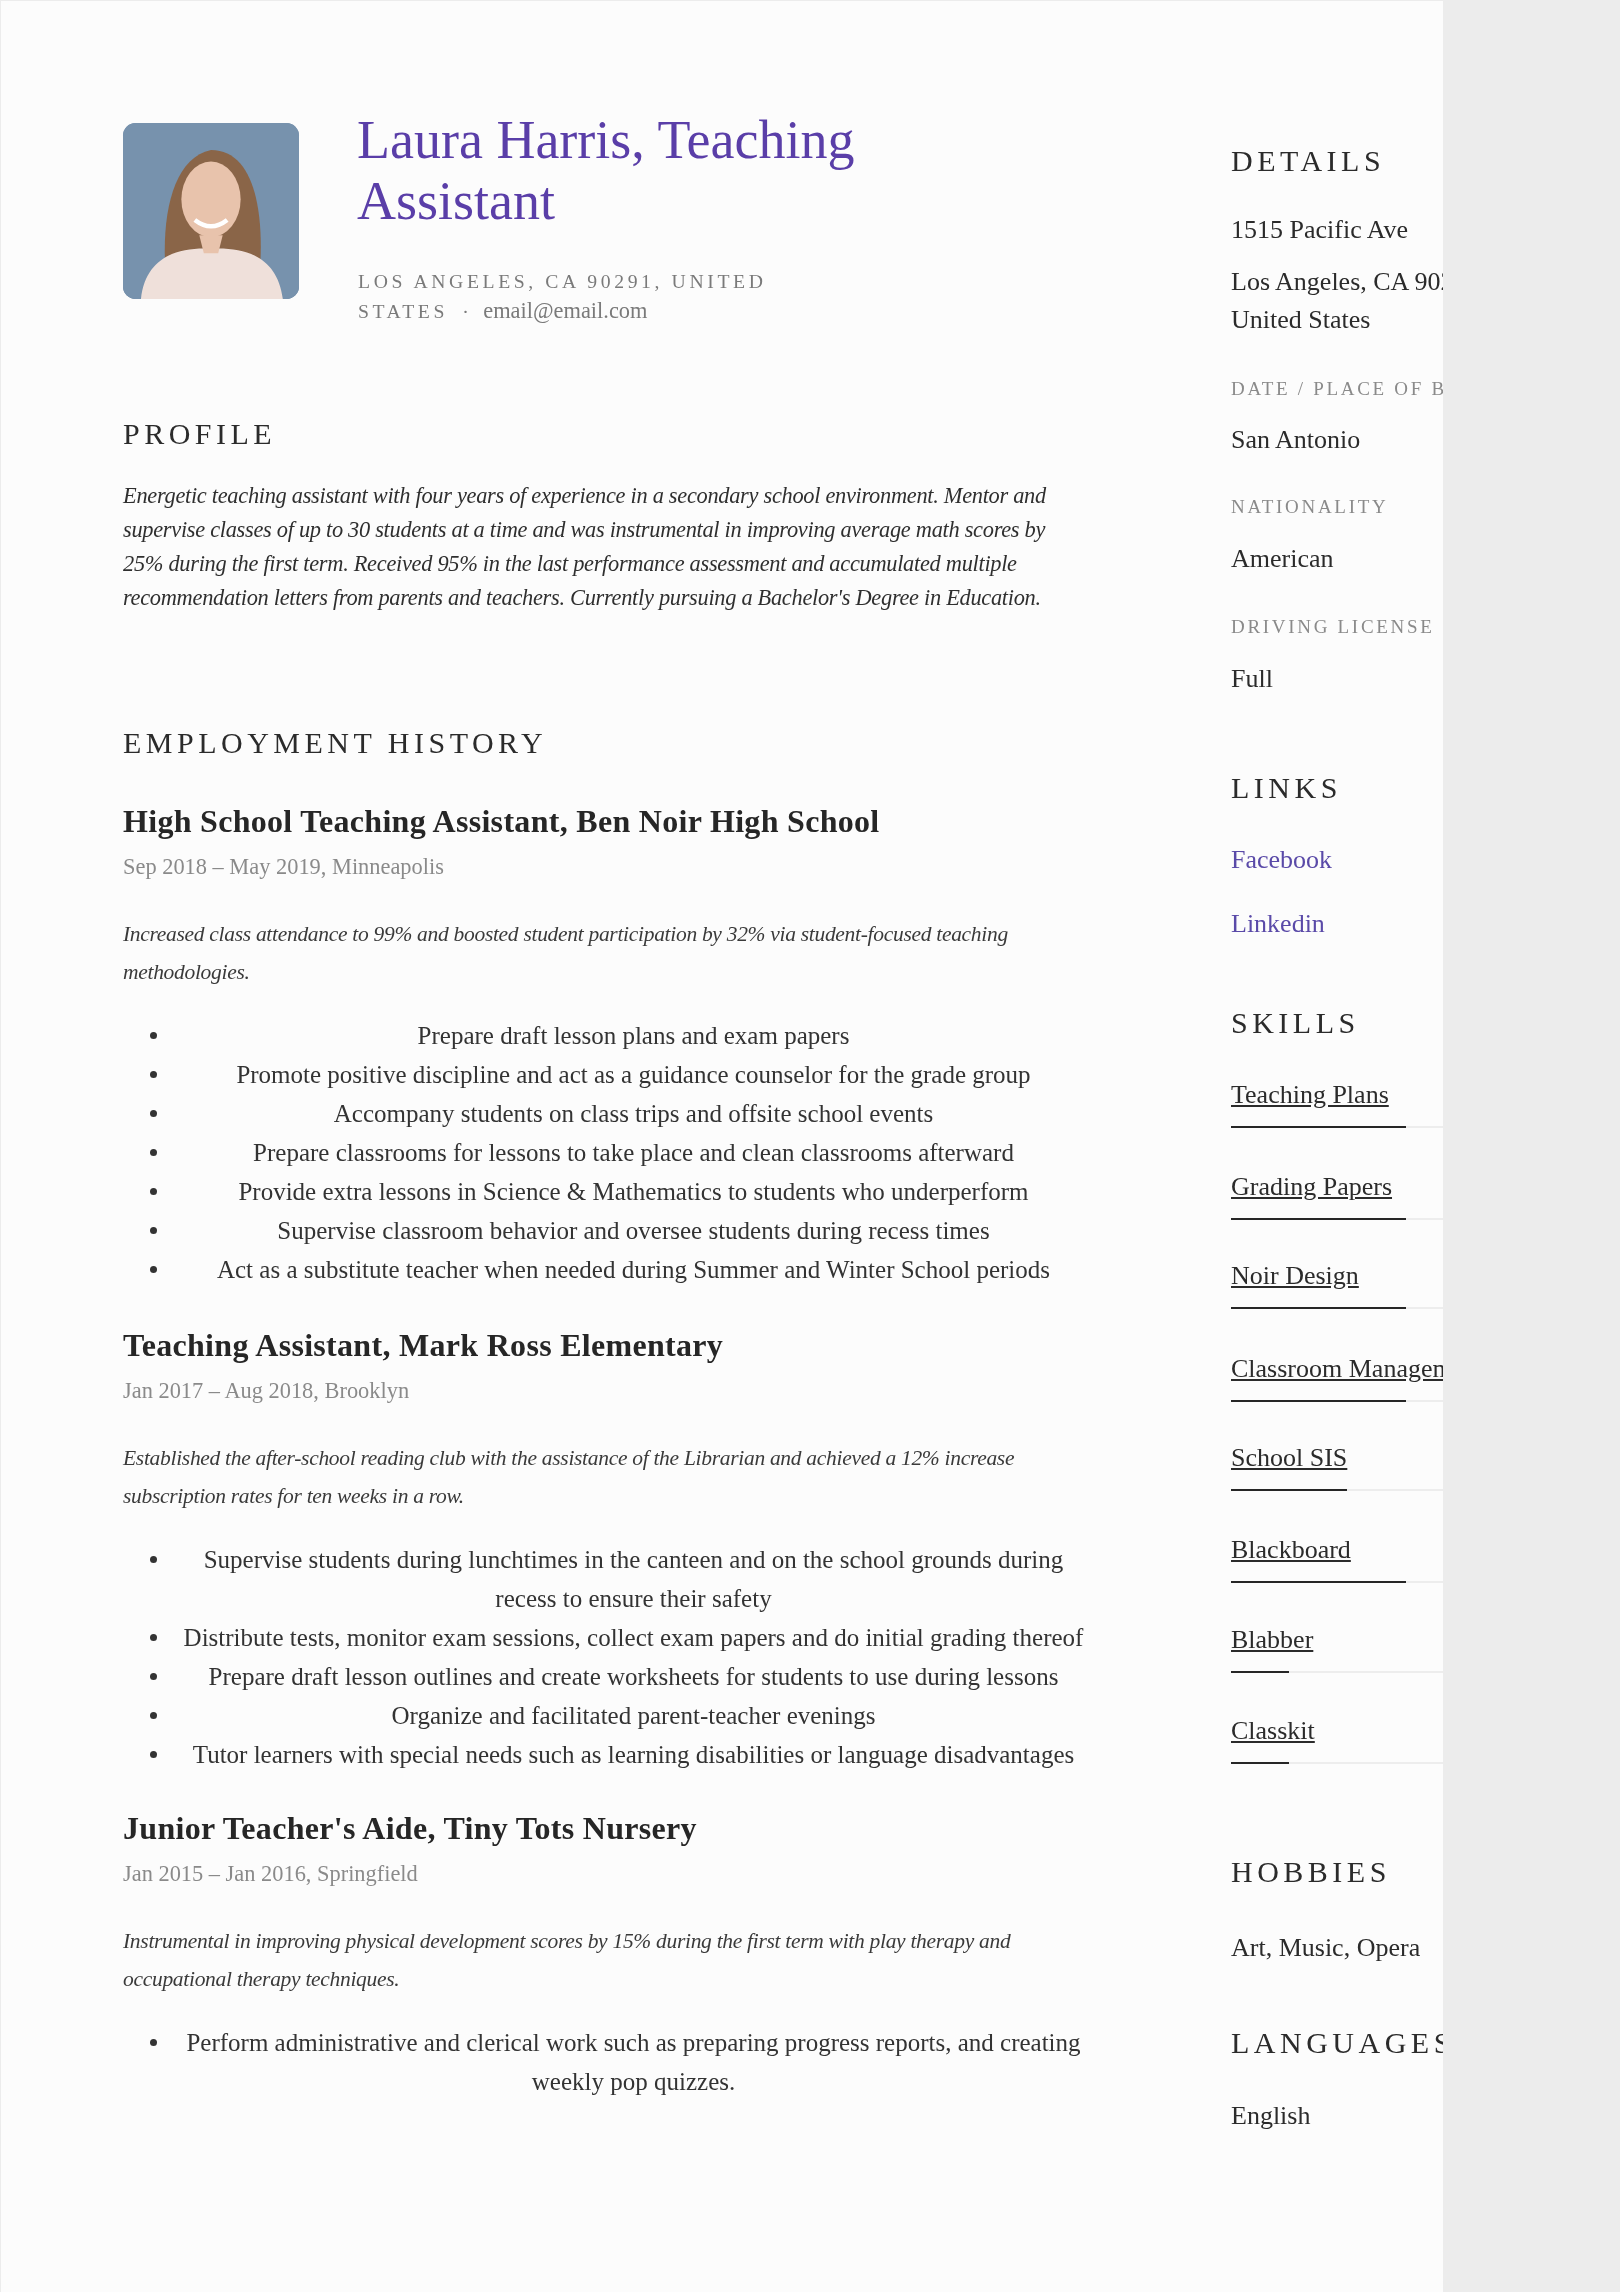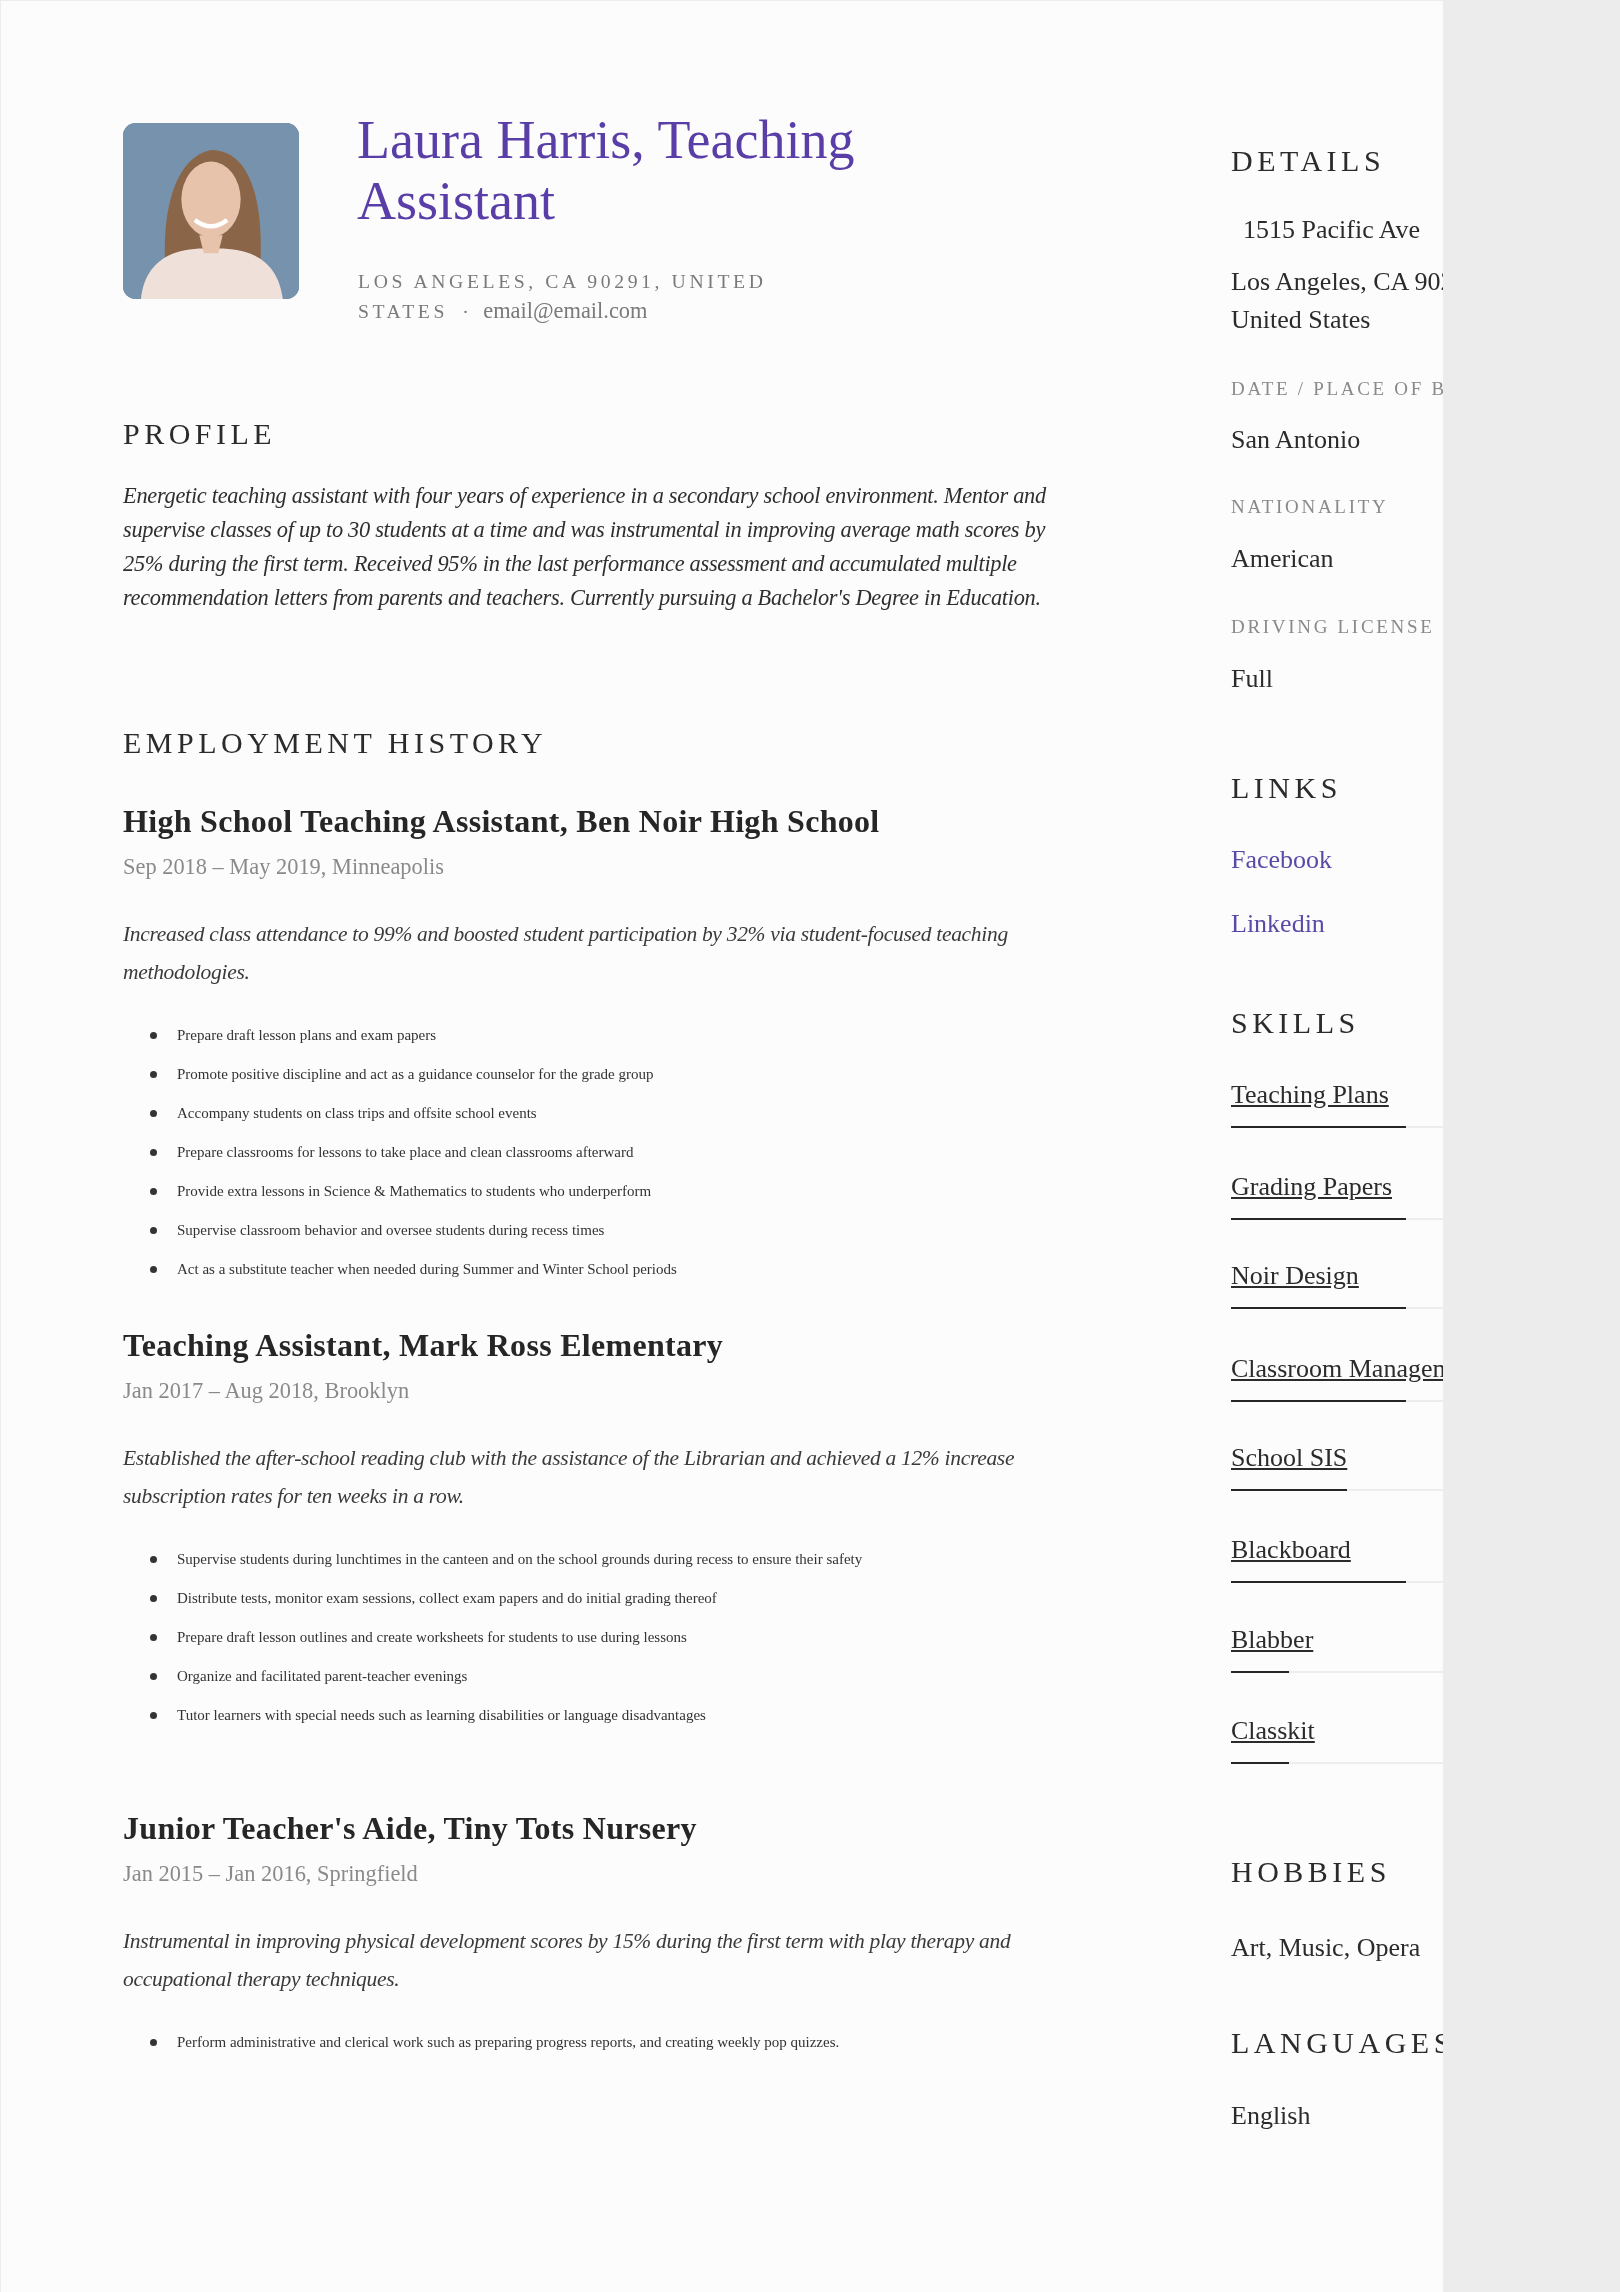--- a/index.html
+++ b/index.html
@@ -39,21 +39,21 @@
   .profile-text {
     position: absolute; left: 122px; top: 478px; width: 967px;
     font-style: italic; font-size: 22.4px; line-height: 34px; color: #2f2f2f;
     letter-spacing: -0.3px;
   }
   .job { position: absolute; left: 122px; width: 967px; }
   .job-title { font-size: 32px; font-weight: 700; color: #262626; line-height: 39px; letter-spacing: 0.3px; white-space: nowrap; }
   .job-meta { font-size: 22.4px; color: #8a8a8a; line-height: 30px; margin-top: 10.7px; white-space: nowrap; }
   .job-desc { font-style: italic; font-size: 21.5px; line-height: 38px; color: #3a3a3a; margin-top: 33px; letter-spacing: -0.3px; }
   .job-bullets { list-style: none; margin-top: 25px; }
-  .job-bullets li { position: relative; padding-left: 54px; font-size: 15px; line-height: 39px; color: #333; }
+  .job-bullets li { position: relative; padding-left: 54px; font-size: 25px; line-height: 39px; color: #333; text-align: center; }
   .job-bullets li::before {
     content: ""; position: absolute; left: 27px; top: 16px; width: 7.2px; height: 7.2px;
     border-radius: 50%; background: #333;
   }
 
   
   .rc { position: absolute; left: 1230px; width: 296px; }
   .d-value { font-size: 26px; line-height: 38px; color: #2b2b2b; }
   .d-label { font-size: 19px; letter-spacing: 2.7px; color: #8a8a8a; white-space: nowrap; }
   .link { font-size: 26px; color: #5a4aa8; text-decoration: none; cursor: pointer; }
@@ -126,21 +126,21 @@
   <div class="job" style="top:1808px;">
     <div class="job-title">Junior Teacher's Aide, Tiny Tots Nursery</div>
     <div class="job-meta">Jan 2015 – Jan 2016, Springfield</div>
     <div class="job-desc">Instrumental in improving physical development scores by 15% during the first term with play therapy and occupational therapy techniques.</div>
     <ul class="job-bullets">
       <li>Perform administrative and clerical work such as preparing progress reports, and creating weekly pop quizzes.</li>
     </ul>
   </div>
 
   <div class="sec-title" style="left:1230px; top:143px;">DETAILS</div>
-  <div class="rc d-value" style="top:210px;margin-left:12px;">1515 Pacific Ave</div>
+  <div class="rc d-value" style="top:210px;">1515 Pacific Ave</div>
   <div class="rc d-value" style="top:262px;">Los Angeles, CA 90291,</div>
   <div class="rc d-value" style="top:300px;">United States</div>
   <div class="rc d-label" style="top:377px;">DATE / PLACE OF BIRTH</div>
   <div class="rc d-value" style="top:420px;">San Antonio</div>
   <div class="rc d-label" style="top:495px;">NATIONALITY</div>
   <div class="rc d-value" style="top:539px;">American</div>
   <div class="rc d-label" style="top:615px;">DRIVING LICENSE</div>
   <div class="rc d-value" style="top:659px;">Full</div>
 
   <div class="sec-title" style="left:1230px; top:770px;">LINKS</div>

